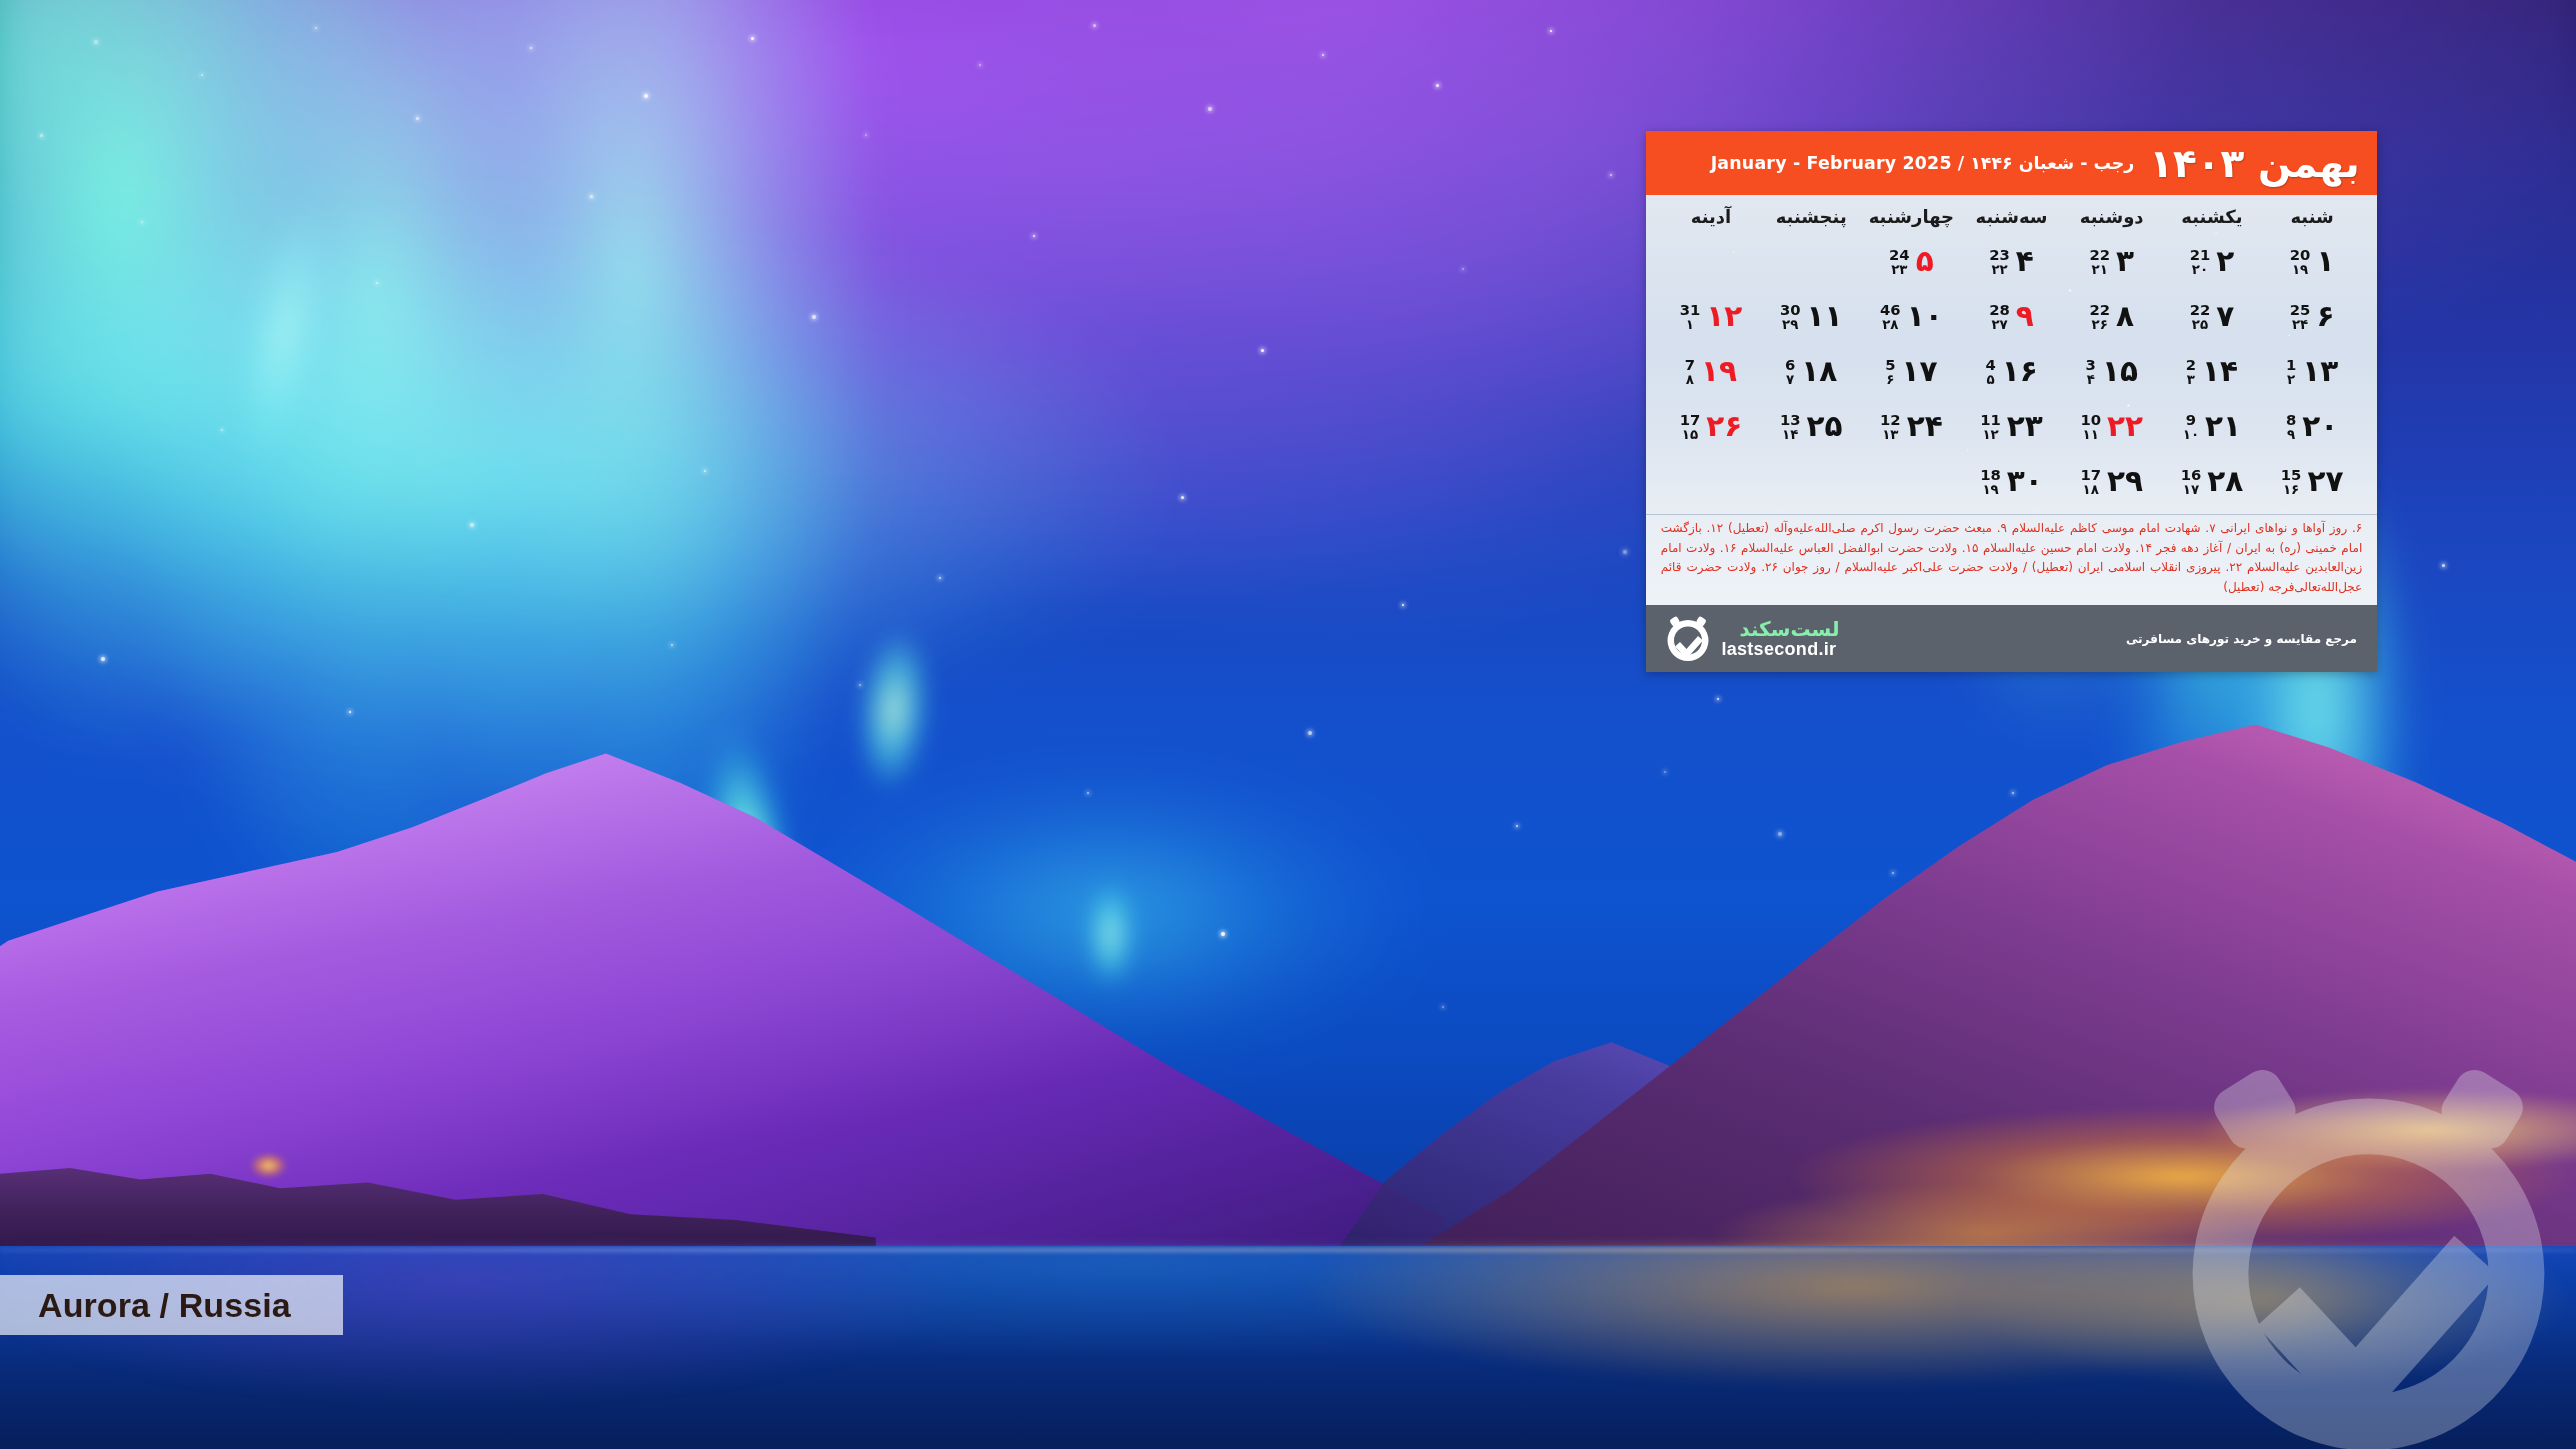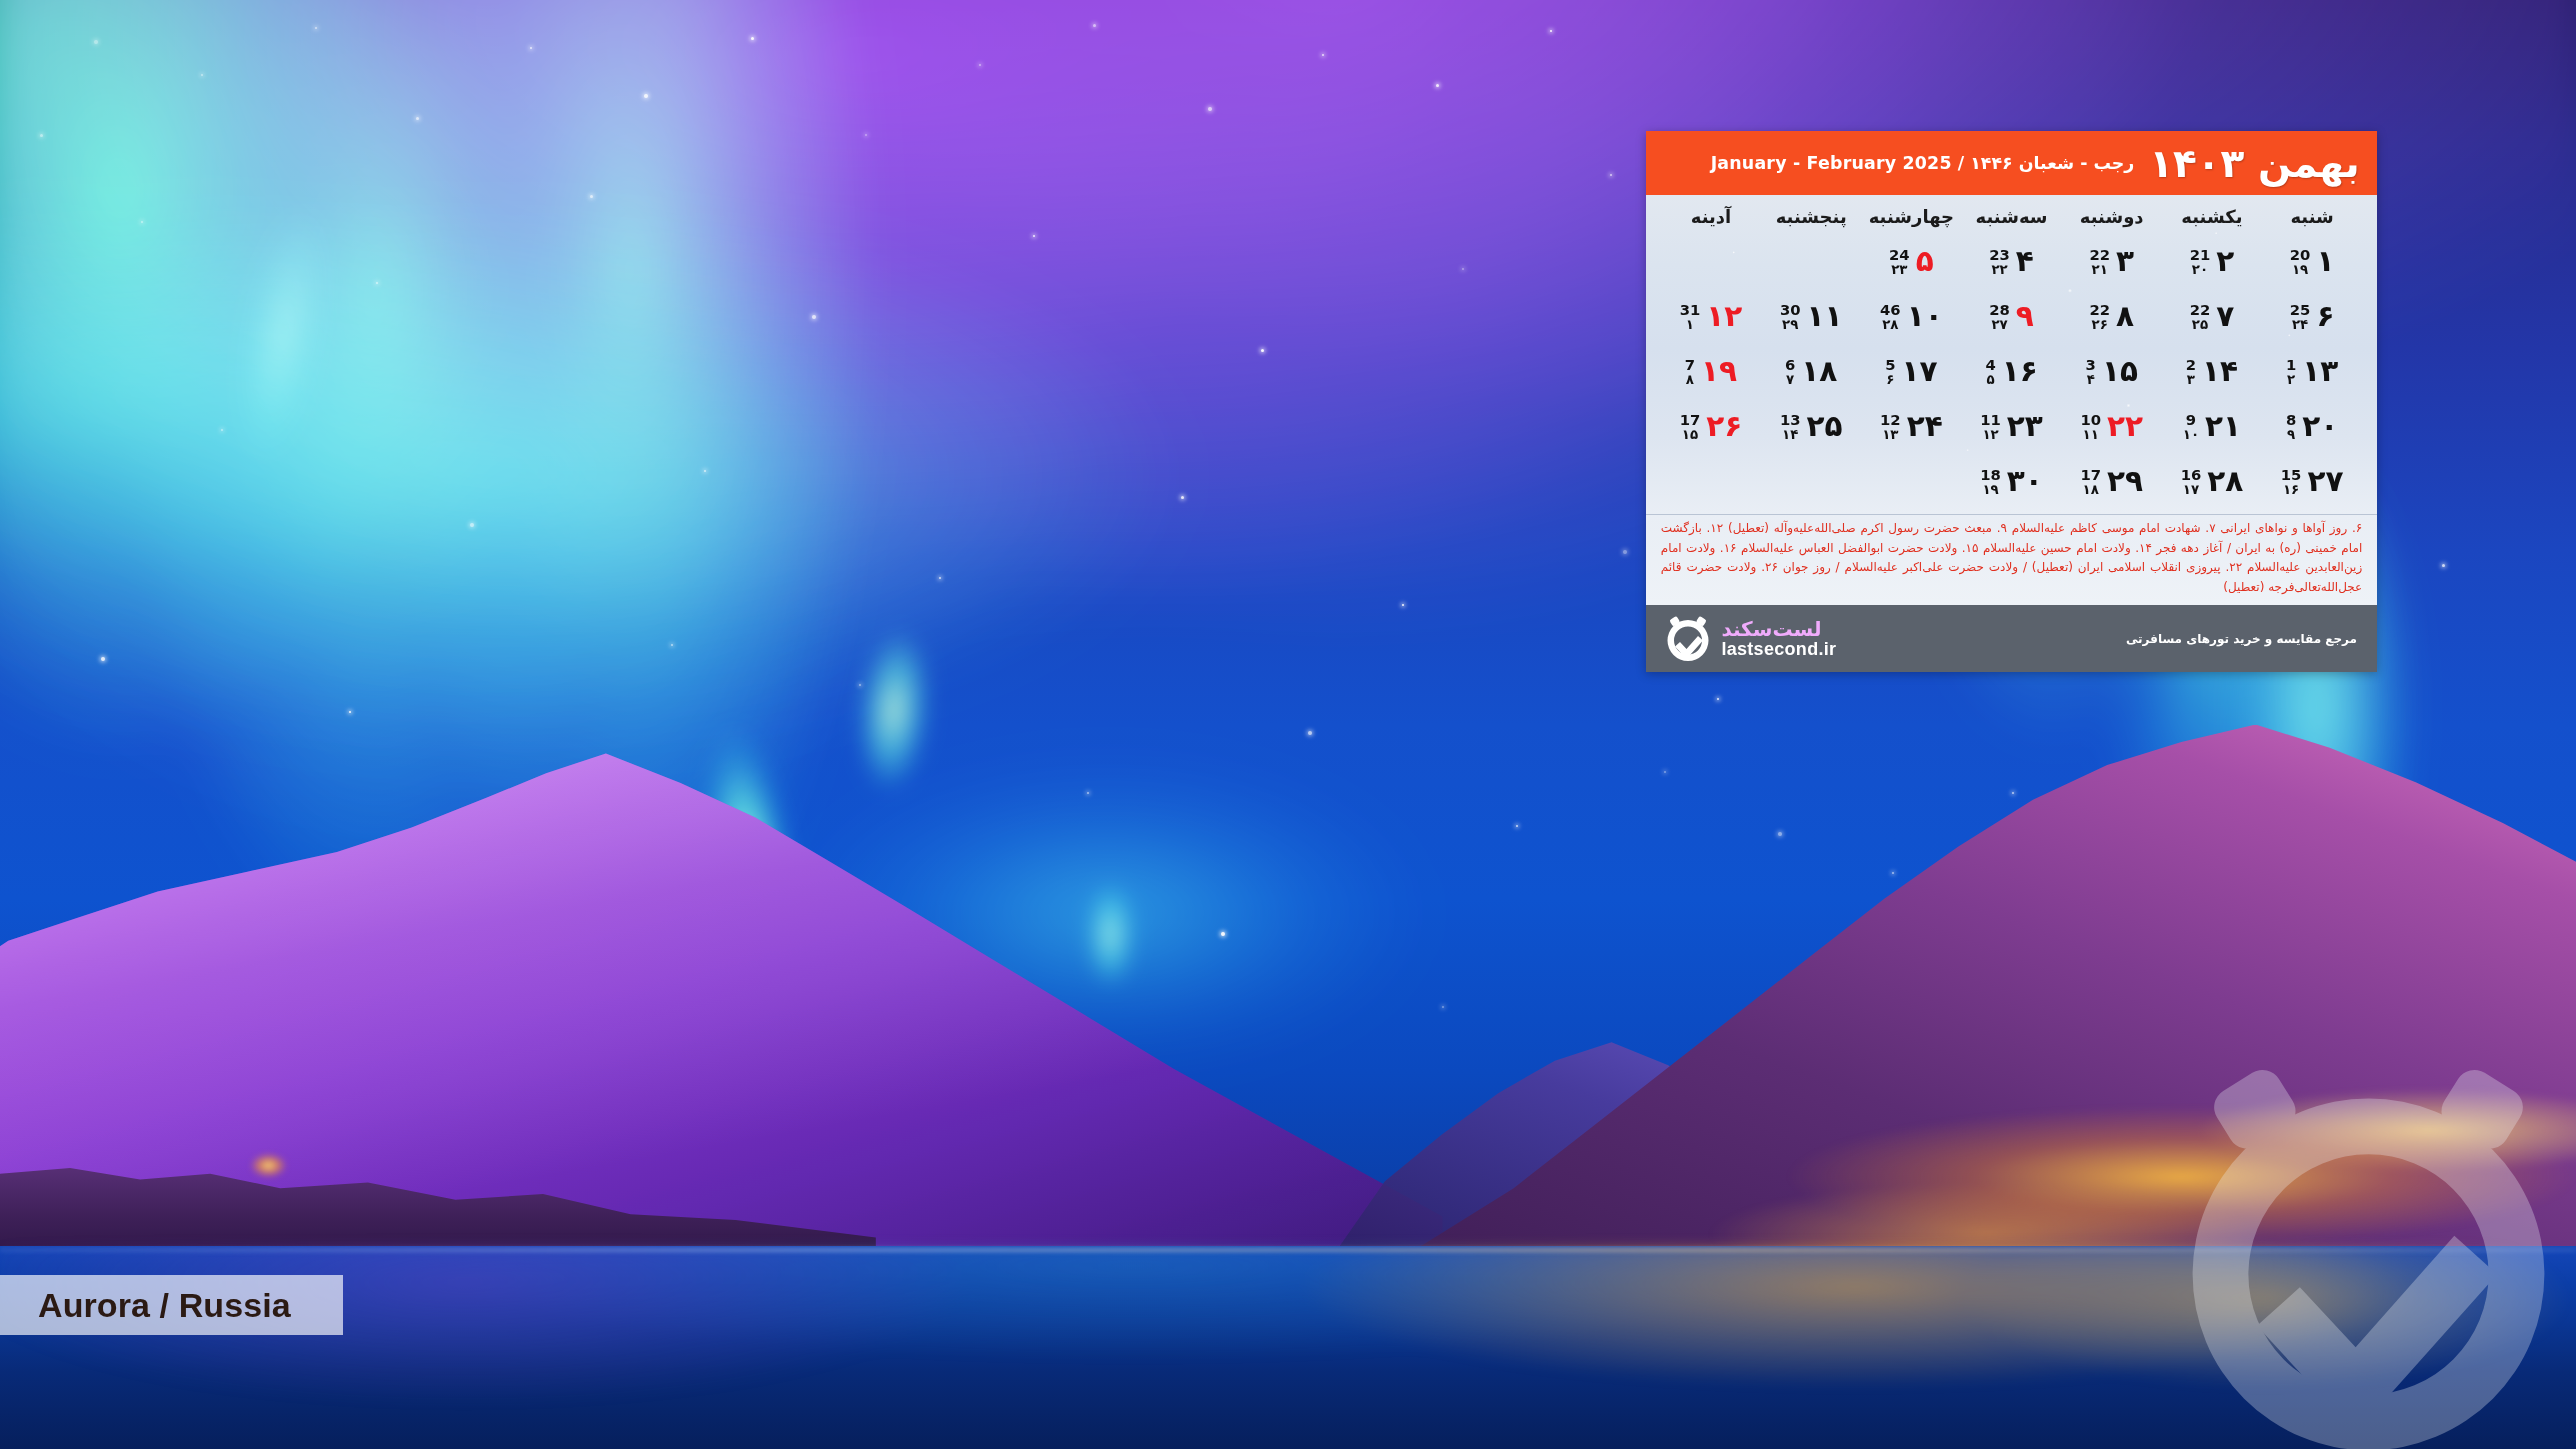--- a/index.html
+++ b/index.html
@@ -384,21 +384,21 @@
     white-space:nowrap;
   }
   #cal-footer .brand{
     display:flex; align-items:center; gap:8px; direction:rtl;
   }
   #cal-footer .brand .names{
     display:flex; flex-direction:column; align-items:flex-end; line-height:1.1;
   }
   #cal-footer .brand .fa{
     font-family:"DejaVu Sans",sans-serif;
-    font-weight:bold; font-size:20px; color:#f0abfc; letter-spacing:0.7px;
+    font-weight:bold; font-size:20px; color:#86efac; letter-spacing:0.7px;margin-left:18px;
   }
   #cal-footer .brand .en{
     font-family:"Liberation Sans",sans-serif;
     font-weight:bold; font-size:18px; color:#ffffff; letter-spacing:0.3px;
     direction:ltr;
   }
   #cal-footer .brand .mark{ width:50px; height:50px; flex:0 0 50px; }
   #cal-footer .brand .mark svg{ width:100%; height:100%; display:block; }
 </style>
 </head>

